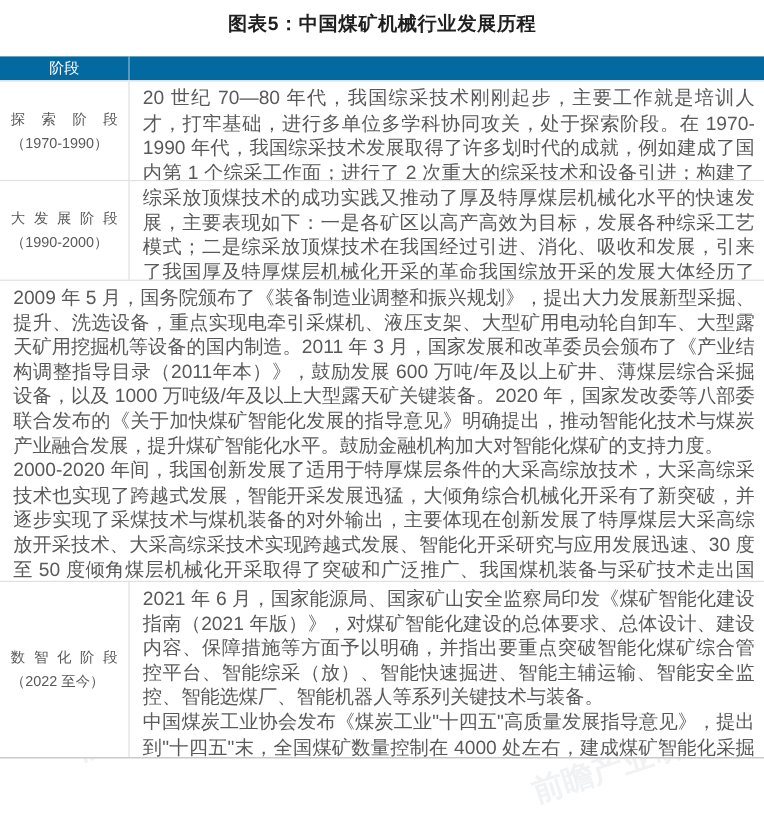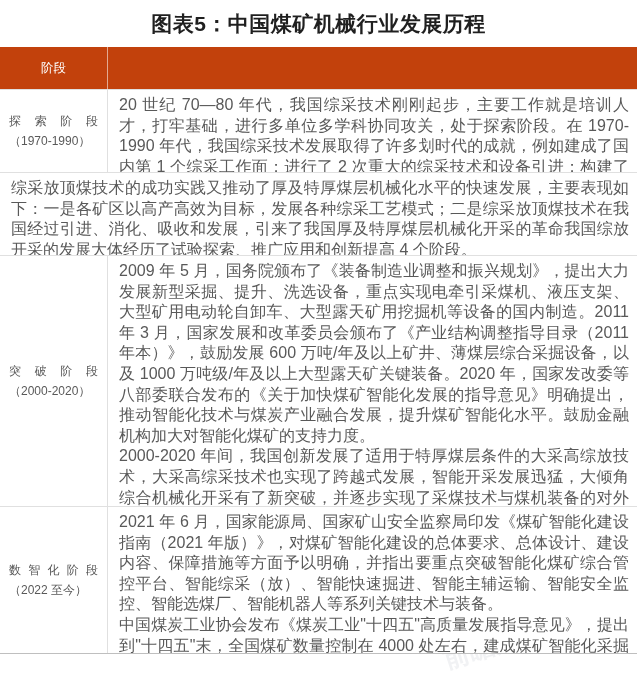--- a/index.html
+++ b/index.html
@@ -2,24 +2,24 @@
 <html><head>
 <meta charset="utf-8">
 <style>
   html,body{margin:0;padding:0;background:#ffffff;}
   .page{
     position:relative;width:637px;height:680px;background:#ffffff;overflow:hidden;
     font-family:"Liberation Sans","DejaVu Sans",sans-serif;
   }
   .title{
     position:absolute;top:10px;left:0;width:637px;text-align:center;
-    font-size:21px;font-weight:bold;color:#1f1f1f;letter-spacing:.5px;
+    font-size:16px;font-weight:bold;color:#1f1f1f;letter-spacing:.5px;
   }
   .table{position:absolute;top:47px;left:0;width:637px;}
-  .thead{display:flex;height:42px;background:#c2410c;color:#ffffff;font-size:12.5px;}
+  .thead{display:flex;height:20px;background:#0369a1;color:#ffffff;font-size:12.5px;}
   .th{display:flex;align-items:center;justify-content:center;box-sizing:border-box;}
   .th-stage{width:108px;border-right:1px solid rgba(255,255,255,.55);}
   .th-detail{flex:1;}
   .trow{display:flex;border-top:1px solid #e0e0e0;box-sizing:border-box;background:#ffffff;}
   .trow:first-of-type{border-top:none;}
   .table-bottom{border-bottom:1px solid #bfbfbf;}
   .td-stage{
     width:108px;box-sizing:border-box;border-right:1px solid #e0e0e0;
     display:flex;align-items:center;padding:18px 9px;
     font-size:12px;color:#595959;line-height:20px;
@@ -73,29 +73,29 @@
     <div class="trow h-r1">
       <div class="td-stage">
           <span>探索阶段（1970-1990）</span>
         </div>
       <div class="td-content">
         <p>20 世纪 70—80 年代，我国综采技术刚刚起步，主要工作就是培训人才，打牢基础，进行多单位多学科协同攻关，处于探索阶段。在 1970-1990 年代，我国综采技术发展取得了许多划时代的成就，例如建成了国内第 1 个综采工作面；进行了 2 次重大的综采技术和设备引进；构建了我国采掘装备的配套和测试技术体系。</p>
       </div>
     </div>
 
     <div class="trow h-r2">
+      <div class="td-stage">
+          <span>大发展阶段（1990-2000）</span>
+        </div>
       <div class="td-content">
         <p>综采放顶煤技术的成功实践又推动了厚及特厚煤层机械化水平的快速发展，主要表现如下：一是各矿区以高产高效为目标，发展各种综采工艺模式；二是综采放顶煤技术在我国经过引进、消化、吸收和发展，引来了我国厚及特厚煤层机械化开采的革命我国综放开采的发展大体经历了试验探索、推广应用和创新提高 4 个阶段。</p>
       </div>
     </div>
 
     <div class="trow h-r3">
-      <div class="td-stage">
-          <span>突破阶段（2000-2020）</span>
-        </div>
       <div class="td-content">
         <p>2009 年 5 月，国务院颁布了《装备制造业调整和振兴规划》，提出大力发展新型采掘、提升、洗选设备，重点实现电牵引采煤机、液压支架、大型矿用电动轮自卸车、大型露天矿用挖掘机等设备的国内制造。2011 年 3 月，国家发展和改革委员会颁布了《产业结构调整指导目录（2011年本）》，鼓励发展 600 万吨/年及以上矿井、薄煤层综合采掘设备，以及 1000 万吨级/年及以上大型露天矿关键装备。2020 年，国家发改委等八部委联合发布的《关于加快煤矿智能化发展的指导意见》明确提出，推动智能化技术与煤炭产业融合发展，提升煤矿智能化水平。鼓励金融机构加大对智能化煤矿的支持力度。</p>
         <p>2000-2020 年间，我国创新发展了适用于特厚煤层条件的大采高综放技术，大采高综采技术也实现了跨越式发展，智能开采发展迅猛，大倾角综合机械化开采有了新突破，并逐步实现了采煤技术与煤机装备的对外输出，主要体现在创新发展了特厚煤层大采高综放开采技术、大采高综采技术实现跨越式发展、智能化开采研究与应用发展迅速、30 度至 50 度倾角煤层机械化开采取得了突破和广泛推广、我国煤机装备与采矿技术走出国门。</p>
       </div>
     </div>
 
     <div class="trow h-r4 table-bottom">
       <div class="td-stage">
           <span>数智化阶段（2022 至今）</span>
         </div>

